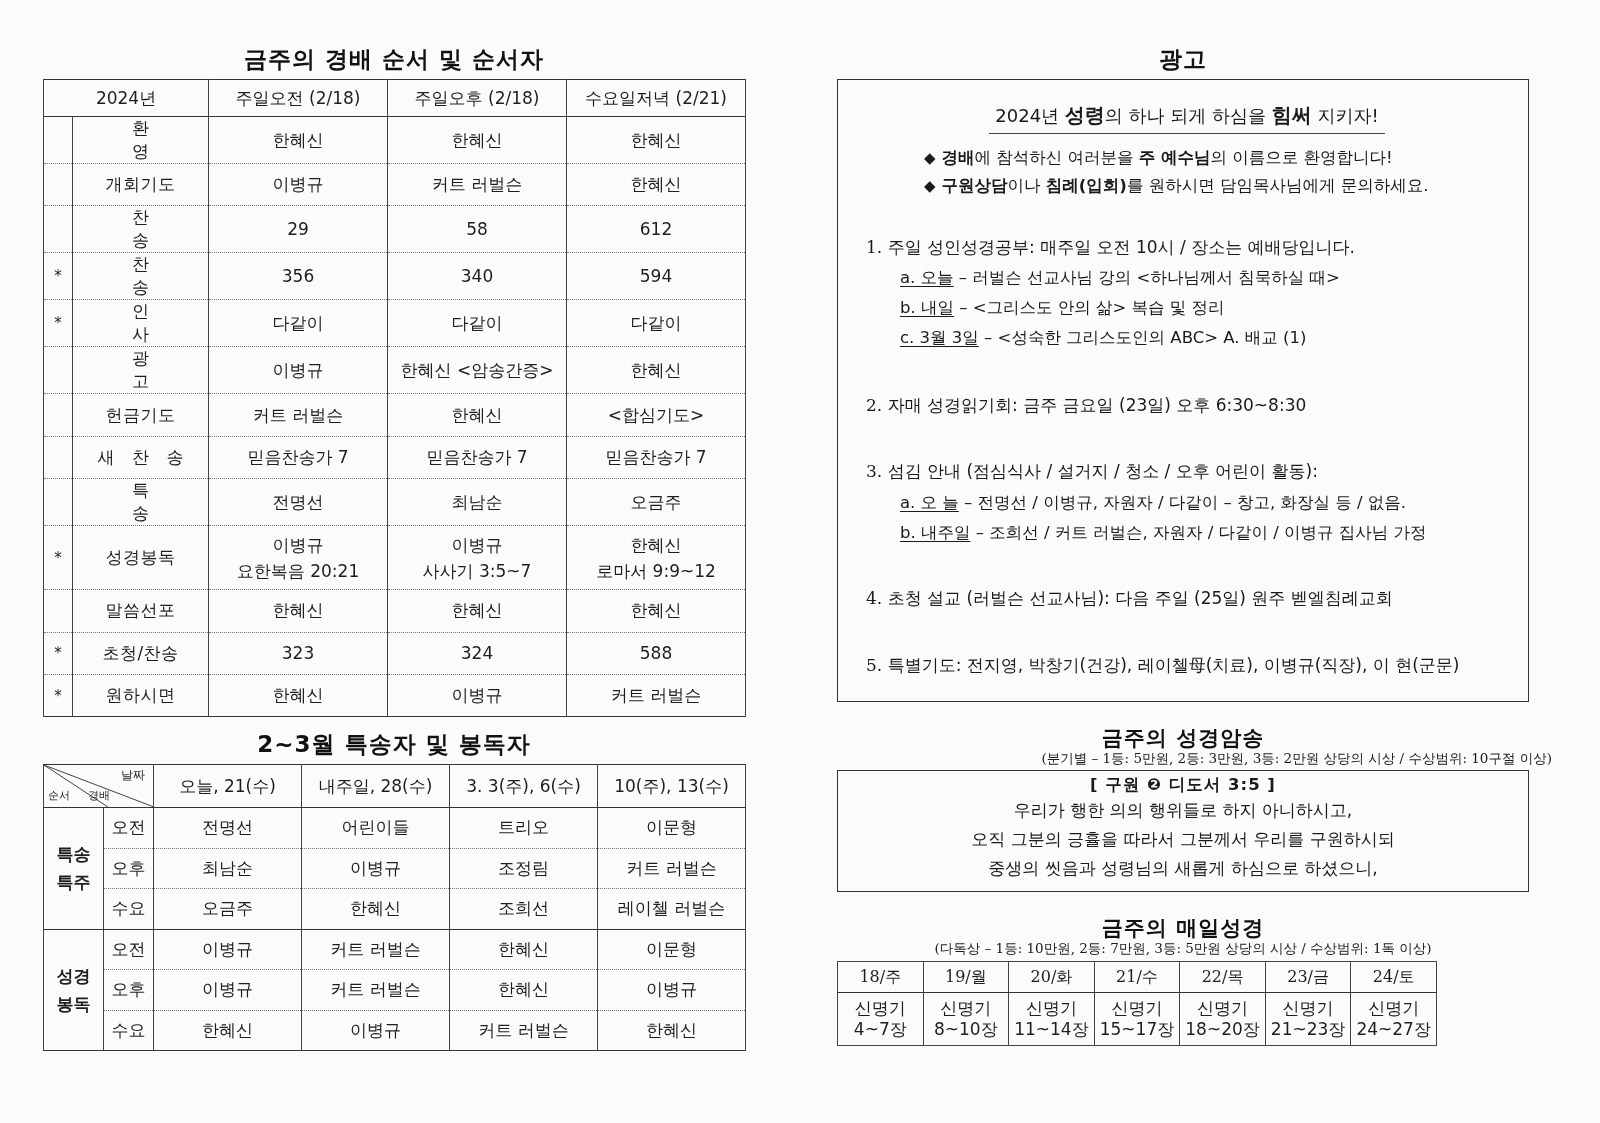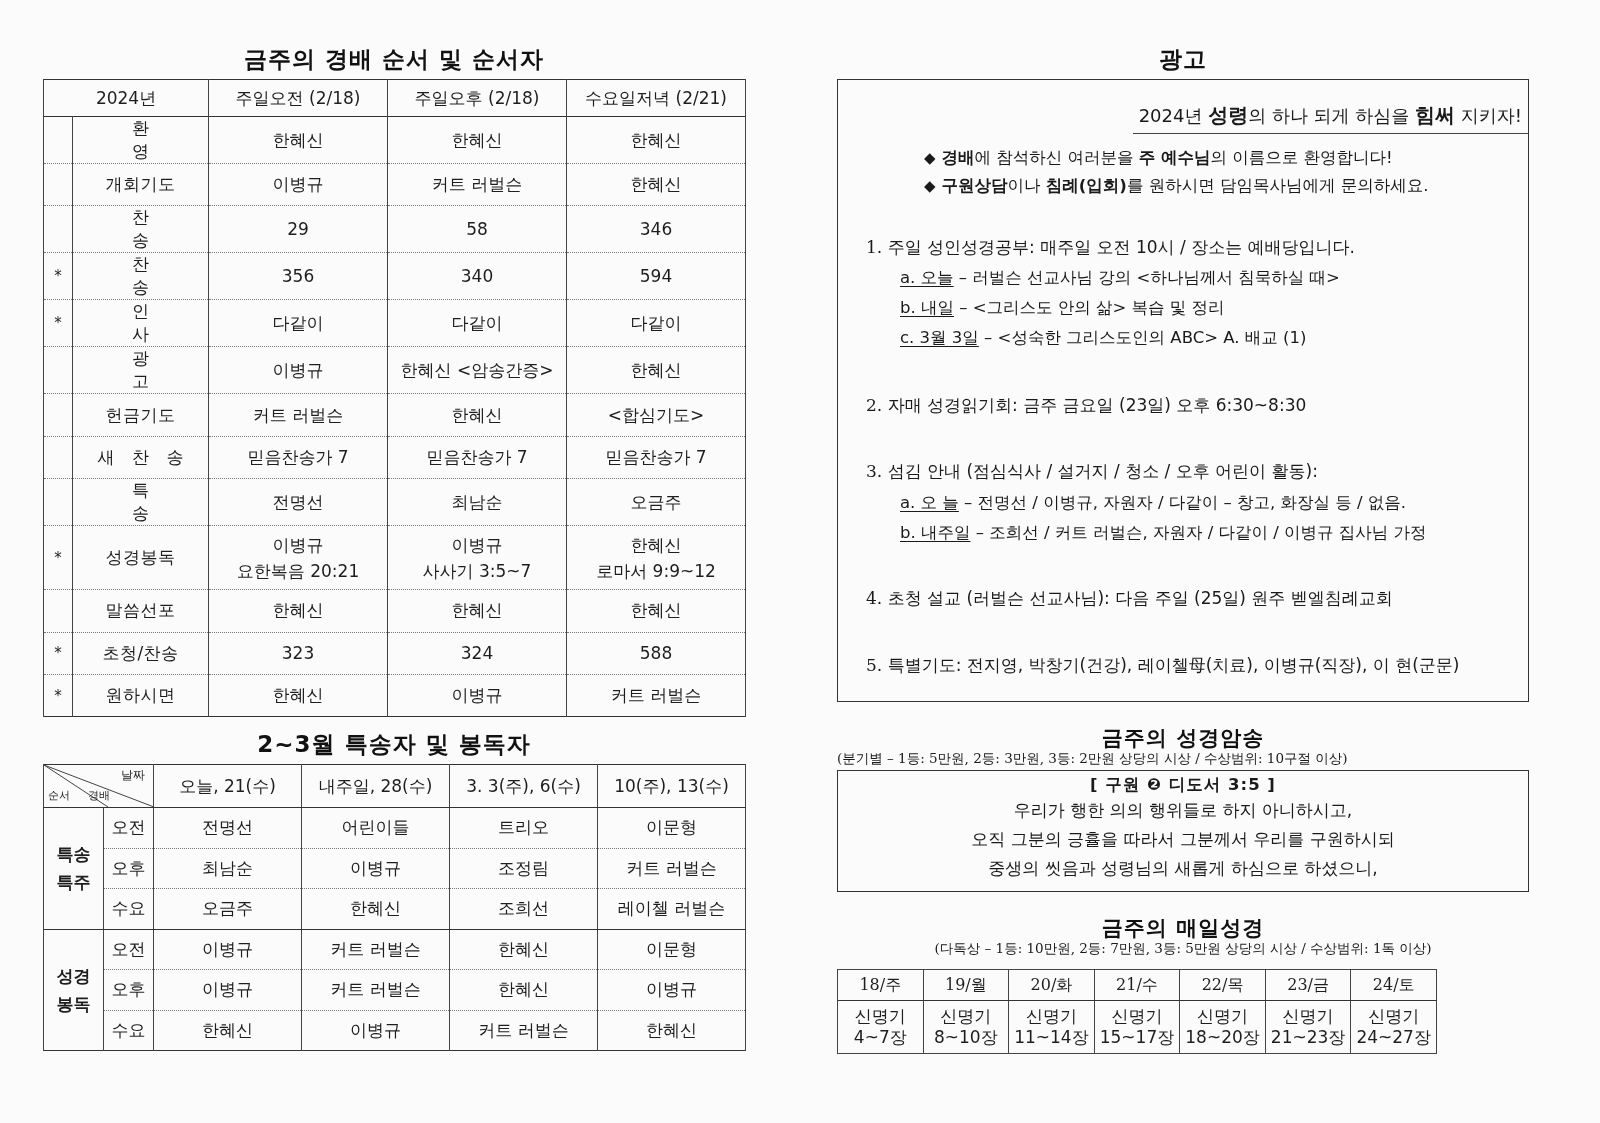--- a/index.html
+++ b/index.html
@@ -27,36 +27,36 @@
   #spec th{height:42px;border-bottom:1.5px solid #333;}
   #spec tr.grp-end td{border-bottom:1.5px solid #333;}
   #spec td.grp{font-size:17px;line-height:28px;border-bottom:1.5px solid #333;font-weight:bold;}
   .diag{position:relative;height:42px;overflow:hidden;}
   .diag svg{position:absolute;left:0;top:0;}
   .diag .d1{position:absolute;right:8px;top:2px;font-size:12px;}
   .diag .d2{position:absolute;left:4px;bottom:4px;font-size:11px;}
   .diag .d3{position:absolute;left:44px;bottom:4px;font-size:11px;}
   
   #adbox{position:absolute;left:837px;top:79px;width:690px;height:621px;border:1.5px solid #333;}
-  .slogan{position:absolute;left:8px;right:0;top:22px;text-align:right;font-size:18px;}
+  .slogan{position:absolute;left:8px;right:0;top:22px;text-align:center;font-size:18px;}
   .slogan span.inner{display:inline-block;border-bottom:1.5px solid #444;padding:0 6px 4px;}
   .slogan b{font-size:20px;}
   .bullets{position:absolute;left:86px;top:64px;font-size:16.5px;line-height:28px;}
   .bullets .dia{font-size:15px;margin-right:6px;}
   .items{position:absolute;left:28px;top:150px;width:650px;font-size:17px;}
   .item{position:absolute;left:0;white-space:nowrap;}
   .item .num{font-family:"DejaVu Serif","Liberation Serif",serif;}
   .sub{position:absolute;left:34px;white-space:nowrap;font-size:16.5px;}
   .sub u{text-underline-offset:3px;}
   
   #versebox{position:absolute;left:837px;top:770px;width:690px;height:120px;border:1.5px solid #333;text-align:center;}
   #versebox .ref{font-weight:bold;font-size:16.5px;margin-top:3px;letter-spacing:1px;}
   #versebox .line{font-size:17px;line-height:29px;}
   
-  #daily{left:837px;top:961px;width:600px;border:1.5px solid #333;margin-top:8px;}
+  #daily{left:837px;top:961px;width:600px;border:1.5px solid #333;}
   #daily th{font-family:"DejaVu Serif","Liberation Serif",serif;font-size:16px;height:30px;border:1px solid #444;border-bottom:1.5px solid #333;}
   #daily td{font-size:17px;height:52px;border:1px solid #444;line-height:21px;}
 </style>
 </head>
 <body>
 
 <div class="section-title" style="left:43px;width:702px;top:44px;">금주의 경배 순서 및 순서자</div>
 
 <table id="svc">
   <colgroup>
@@ -85,21 +85,21 @@
     <td class="label">개회기도</td>
     <td>이병규</td>
     <td>커트 러벌슨</td>
     <td>한혜신</td>
   </tr>
   <tr>
     <td class="star"></td>
     <td class="label sp">찬 송</td>
     <td>29</td>
     <td>58</td>
-    <td>346</td>
+    <td>612</td>
   </tr>
   <tr>
     <td class="star">*</td>
     <td class="label sp">찬 송</td>
     <td>356</td>
     <td>340</td>
     <td>594</td>
   </tr>
   <tr>
     <td class="star">*</td>
@@ -283,21 +283,21 @@
     <div class="sub" style="top:262px"><u>a. 오  늘</u><span> – 전명선 / 이병규, 자원자 / 다같이 – 창고, 화장실 등 / 없음.</span></div>
     <div class="sub" style="top:292px"><u>b. 내주일</u><span> – 조희선 / 커트 러벌슨, 자원자 / 다같이 / 이병규 집사님 가정</span></div>
 
     <div class="item" style="top:357px"><span class="num">4.</span> <span>초청 설교 (러벌슨 선교사님):</span><span> 다음 주일 (25일) 원주 벧엘침례교회</span></div>
 
     <div class="item" style="top:424px"><span class="num">5.</span> <span>특별기도:</span><span> 전지영, 박창기(건강), 레이첼母(치료), 이병규(직장), 이 현(군문)</span></div>
   </div>
 </div>
 
 <div class="section-title" style="left:837px;width:692px;top:724px;font-size:21px;">금주의 성경암송</div>
-<div class="small-sub" style="position:absolute;left:837px;width:692px;top:750px;text-align:left;font-size:13.5px;">(분기별 – 1등: 5만원, 2등: 3만원, 3등: 2만원 상당의 시상 / 수상범위: 10구절 이상)</div>
+<div class="small-sub" style="position:absolute;left:860px;width:692px;top:750px;text-align:right;font-size:13.5px;">(분기별 – 1등: 5만원, 2등: 3만원, 3등: 2만원 상당의 시상 / 수상범위: 10구절 이상)</div>
 <div id="versebox">
   <div class="ref">[ 구원 ❷ 디도서 3:5 ]</div>
   <div class="line">우리가 행한 의의 행위들로 하지 아니하시고,</div>
   <div class="line">오직 그분의 긍휼을 따라서 그분께서 우리를 구원하시되</div>
   <div class="line">중생의 씻음과 성령님의 새롭게 하심으로 하셨으니,</div>
 </div>
 
 <div class="section-title" style="left:837px;width:692px;top:914px;font-size:21px;">금주의 매일성경</div>
 <div class="small-sub" style="position:absolute;left:837px;width:692px;top:940px;text-align:center;font-size:13.5px;">(다독상 – 1등: 10만원, 2등: 7만원, 3등: 5만원 상당의 시상 / 수상범위: 1독 이상)</div>
 <table id="daily">

